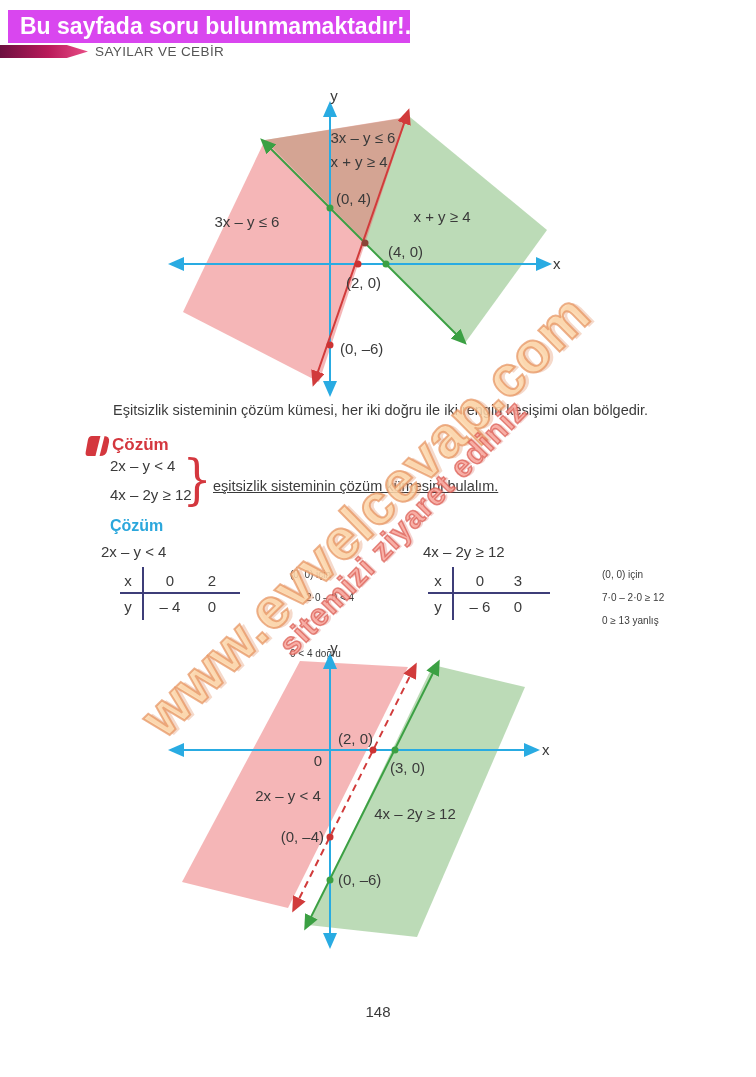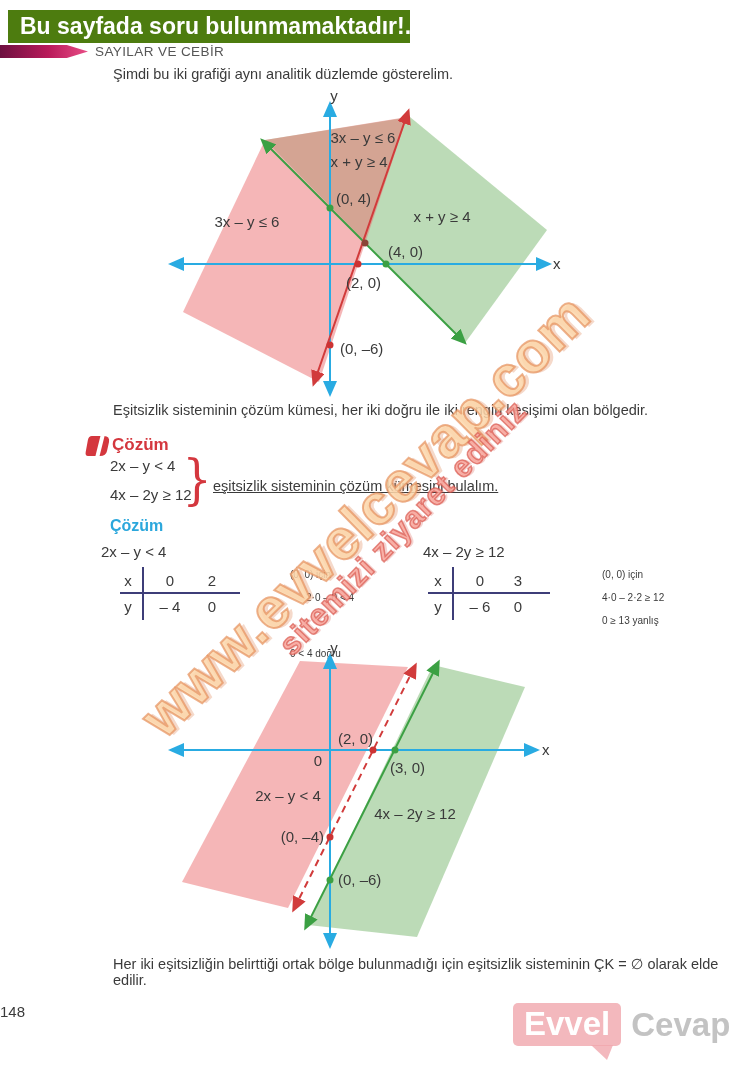--- a/index.html
+++ b/index.html
@@ -6,21 +6,21 @@
   .page {
     position:relative; width:756px; height:1077px; margin:0 auto;
     background:#ffffff; overflow:hidden;
     font-family:"Liberation Sans", sans-serif; color:#3b3b3b;
   }
   .abs { position:absolute; }
 
   
   .banner {
     left:8px; top:10px; width:402px; height:33px;
-    background:#4d7c0f; color:#ffffff;
+    background:#d946ef; color:#ffffff;
     font-size:23px; font-weight:600; line-height:33px;
     padding-left:12px; box-sizing:border-box; white-space:nowrap;
   }
   .section-arrow {
     left:0; top:45px; width:88px; height:13px;
     background:linear-gradient(90deg,#6d1040,#b91a5a 55%,#e84d86);
     clip-path:polygon(0 0,76% 0,100% 50%,76% 100%,0 100%);
   }
   .section-title { left:95px; top:44px; font-size:13.5px; color:#565656; letter-spacing:0.4px;text-align:right; }
 
@@ -50,21 +50,21 @@
     text-shadow:3px 3px 0 rgba(222,130,80,0.30); pointer-events:none; z-index:50;
   }
   .wm2 {
     left:403px; top:528px; transform:translate(-50%,-50%) rotate(-46deg);
     font-size:31px; font-weight:bold; white-space:nowrap; letter-spacing:1px;
     color:rgba(247,168,158,0.90); -webkit-text-stroke:1.5px rgba(215,82,72,0.65);
     text-shadow:2px 2px 0 rgba(215,82,72,0.25); pointer-events:none; z-index:50;
   }
 
   .conclusion { left:113px; top:956px; width:620px; }
-  .page-number { left:0; right:0; top:1003px; text-align:left; font-size:15px; color:#3b3b3b; }
+  .page-number { left:0; right:0; top:1003px; text-align:center; font-size:15px; color:#3b3b3b; }
 
   
   .logo { left:513px; top:1003px; z-index:40; }
   .logo-box {
     display:inline-block; position:relative;
     background:rgba(240,166,172,0.80); color:#ffffff;
     font-size:33px; font-weight:bold; line-height:40px;
     padding:1px 11px 2px; border-radius:5px;
   }
   .logo-tail {
@@ -92,21 +92,20 @@
       <marker id="ar-green" markerWidth="9" markerHeight="8" refX="6" refY="3.5" orient="auto-start-reverse">
         <path d="M0,0 L8,3.5 L0,7 z" fill="#3ba043"></path>
       </marker>
     </defs>
   </svg>
 
   <div class="abs banner">Bu sayfada soru bulunmamaktadır!..</div>
   <div class="abs section-arrow"></div>
   <div class="abs section-title">SAYILAR VE CEBİR</div>
 
-  <div class="abs body-text" style="left:113px; top:66px;">Şimdi bu iki grafiği aynı analitik düzlemde gösterelim.</div>
 
   <svg class="abs" style="left:150px; top:85px;" width="420" height="330" viewBox="0 0 420 330">
     <polygon points="115,55 260,32 397,145 315,258" fill="rgba(106,176,96,0.45)"></polygon>
     <polygon points="115,55 257,32 169,297 33,227" fill="rgba(235,110,112,0.50)"></polygon>
     <line x1="22" y1="179" x2="398" y2="179" stroke="#29abe2" stroke-width="2" marker-start="url(#ar-blue)" marker-end="url(#ar-blue)"></line>
     <line x1="180" y1="20" x2="180" y2="308" stroke="#29abe2" stroke-width="2" marker-start="url(#ar-blue)" marker-end="url(#ar-blue)"></line>
     <line x1="113" y1="56" x2="314" y2="257" stroke="#3ba043" stroke-width="2" marker-start="url(#ar-green)" marker-end="url(#ar-green)"></line>
     <line x1="164" y1="298" x2="258" y2="27" stroke="#d13b3b" stroke-width="2" marker-start="url(#ar-red)" marker-end="url(#ar-red)"></line>
 
     <circle cx="180" cy="123" r="3.5" fill="#3ba043"></circle>
@@ -161,21 +160,21 @@
   <div class="abs" style="left:0; top:0;">
     <div class="tbl-line" style="left:452px; top:567px; width:1.6px; height:53px;"></div>
     <div class="tbl-line" style="left:428px; top:592px; width:122px; height:1.6px;"></div>
     <span class="tbl-cell" style="left:438px; top:580px;">x</span>
     <span class="tbl-cell" style="left:480px; top:580px;">0</span>
     <span class="tbl-cell" style="left:518px; top:580px;">3</span>
     <span class="tbl-cell" style="left:438px; top:606px;">y</span>
     <span class="tbl-cell" style="left:480px; top:606px;">– 6</span>
     <span class="tbl-cell" style="left:518px; top:606px;">0</span>
     <span class="note-line" style="left:560px; top:569px;">(0, 0) için</span>
-    <span class="note-line" style="left:560px; top:592px;">4·0 – 2·2  ≥ 12</span>
+    <span class="note-line" style="left:560px; top:592px;">7·0 – 2·0  ≥ 12</span>
     <span class="note-line" style="left:560px; top:615px;">0 ≥ 13  yanlış</span>
   </div>
 
   <svg class="abs" style="left:150px; top:645px;" width="420" height="335" viewBox="0 0 420 335">
     <polygon points="283,20 375,42 267,292 158,280" fill="rgba(106,176,96,0.45)"></polygon>
     <polygon points="150,16 258,22 138,263 32,237" fill="rgba(235,110,112,0.50)"></polygon>
     <line x1="22" y1="105" x2="386" y2="105" stroke="#29abe2" stroke-width="2" marker-start="url(#ar-blue)" marker-end="url(#ar-blue)"></line>
     <line x1="180" y1="12" x2="180" y2="300" stroke="#29abe2" stroke-width="2" marker-start="url(#ar-blue)" marker-end="url(#ar-blue)"></line>
     <line x1="156" y1="282" x2="288" y2="18" stroke="#3ba043" stroke-width="2" marker-start="url(#ar-green)" marker-end="url(#ar-green)"></line>
     <line x1="144" y1="264" x2="265" y2="21" stroke="#d13b3b" stroke-width="2" stroke-dasharray="7 5" marker-start="url(#ar-red)" marker-end="url(#ar-red)"></line>
@@ -189,26 +188,19 @@
     <text x="392" y="110">x</text>
     <text x="172" y="121" text-anchor="end">0</text>
     <text x="188" y="99">(2, 0)</text>
     <text x="240" y="128">(3, 0)</text>
     <text x="174" y="197" text-anchor="end">(0, –4)</text>
     <text x="188" y="240">(0, –6)</text>
     <text x="138" y="156" text-anchor="middle">2x – y &lt; 4</text>
     <text x="265" y="174" text-anchor="middle">4x – 2y ≥ 12</text>
   </svg>
 
-  <div class="abs body-text conclusion">Her iki eşitsizliğin belirttiği ortak bölge bulunmadığı için eşitsizlik sisteminin ÇK = ∅ olarak elde edilir.</div>
   <div class="abs page-number">148</div>
 
   <div class="abs wm1">www.evvelcevap.com</div>
   <div class="abs wm2">sitemizi ziyaret ediniz</div>
 
-  <div class="abs logo">
-    <span class="logo-box">
-      <span>Evvel</span>
-      <span class="logo-tail"></span>
-    </span><span class="logo-cevap">Cevap</span>
-  </div>
 
 </div>
 
 </body></html>

